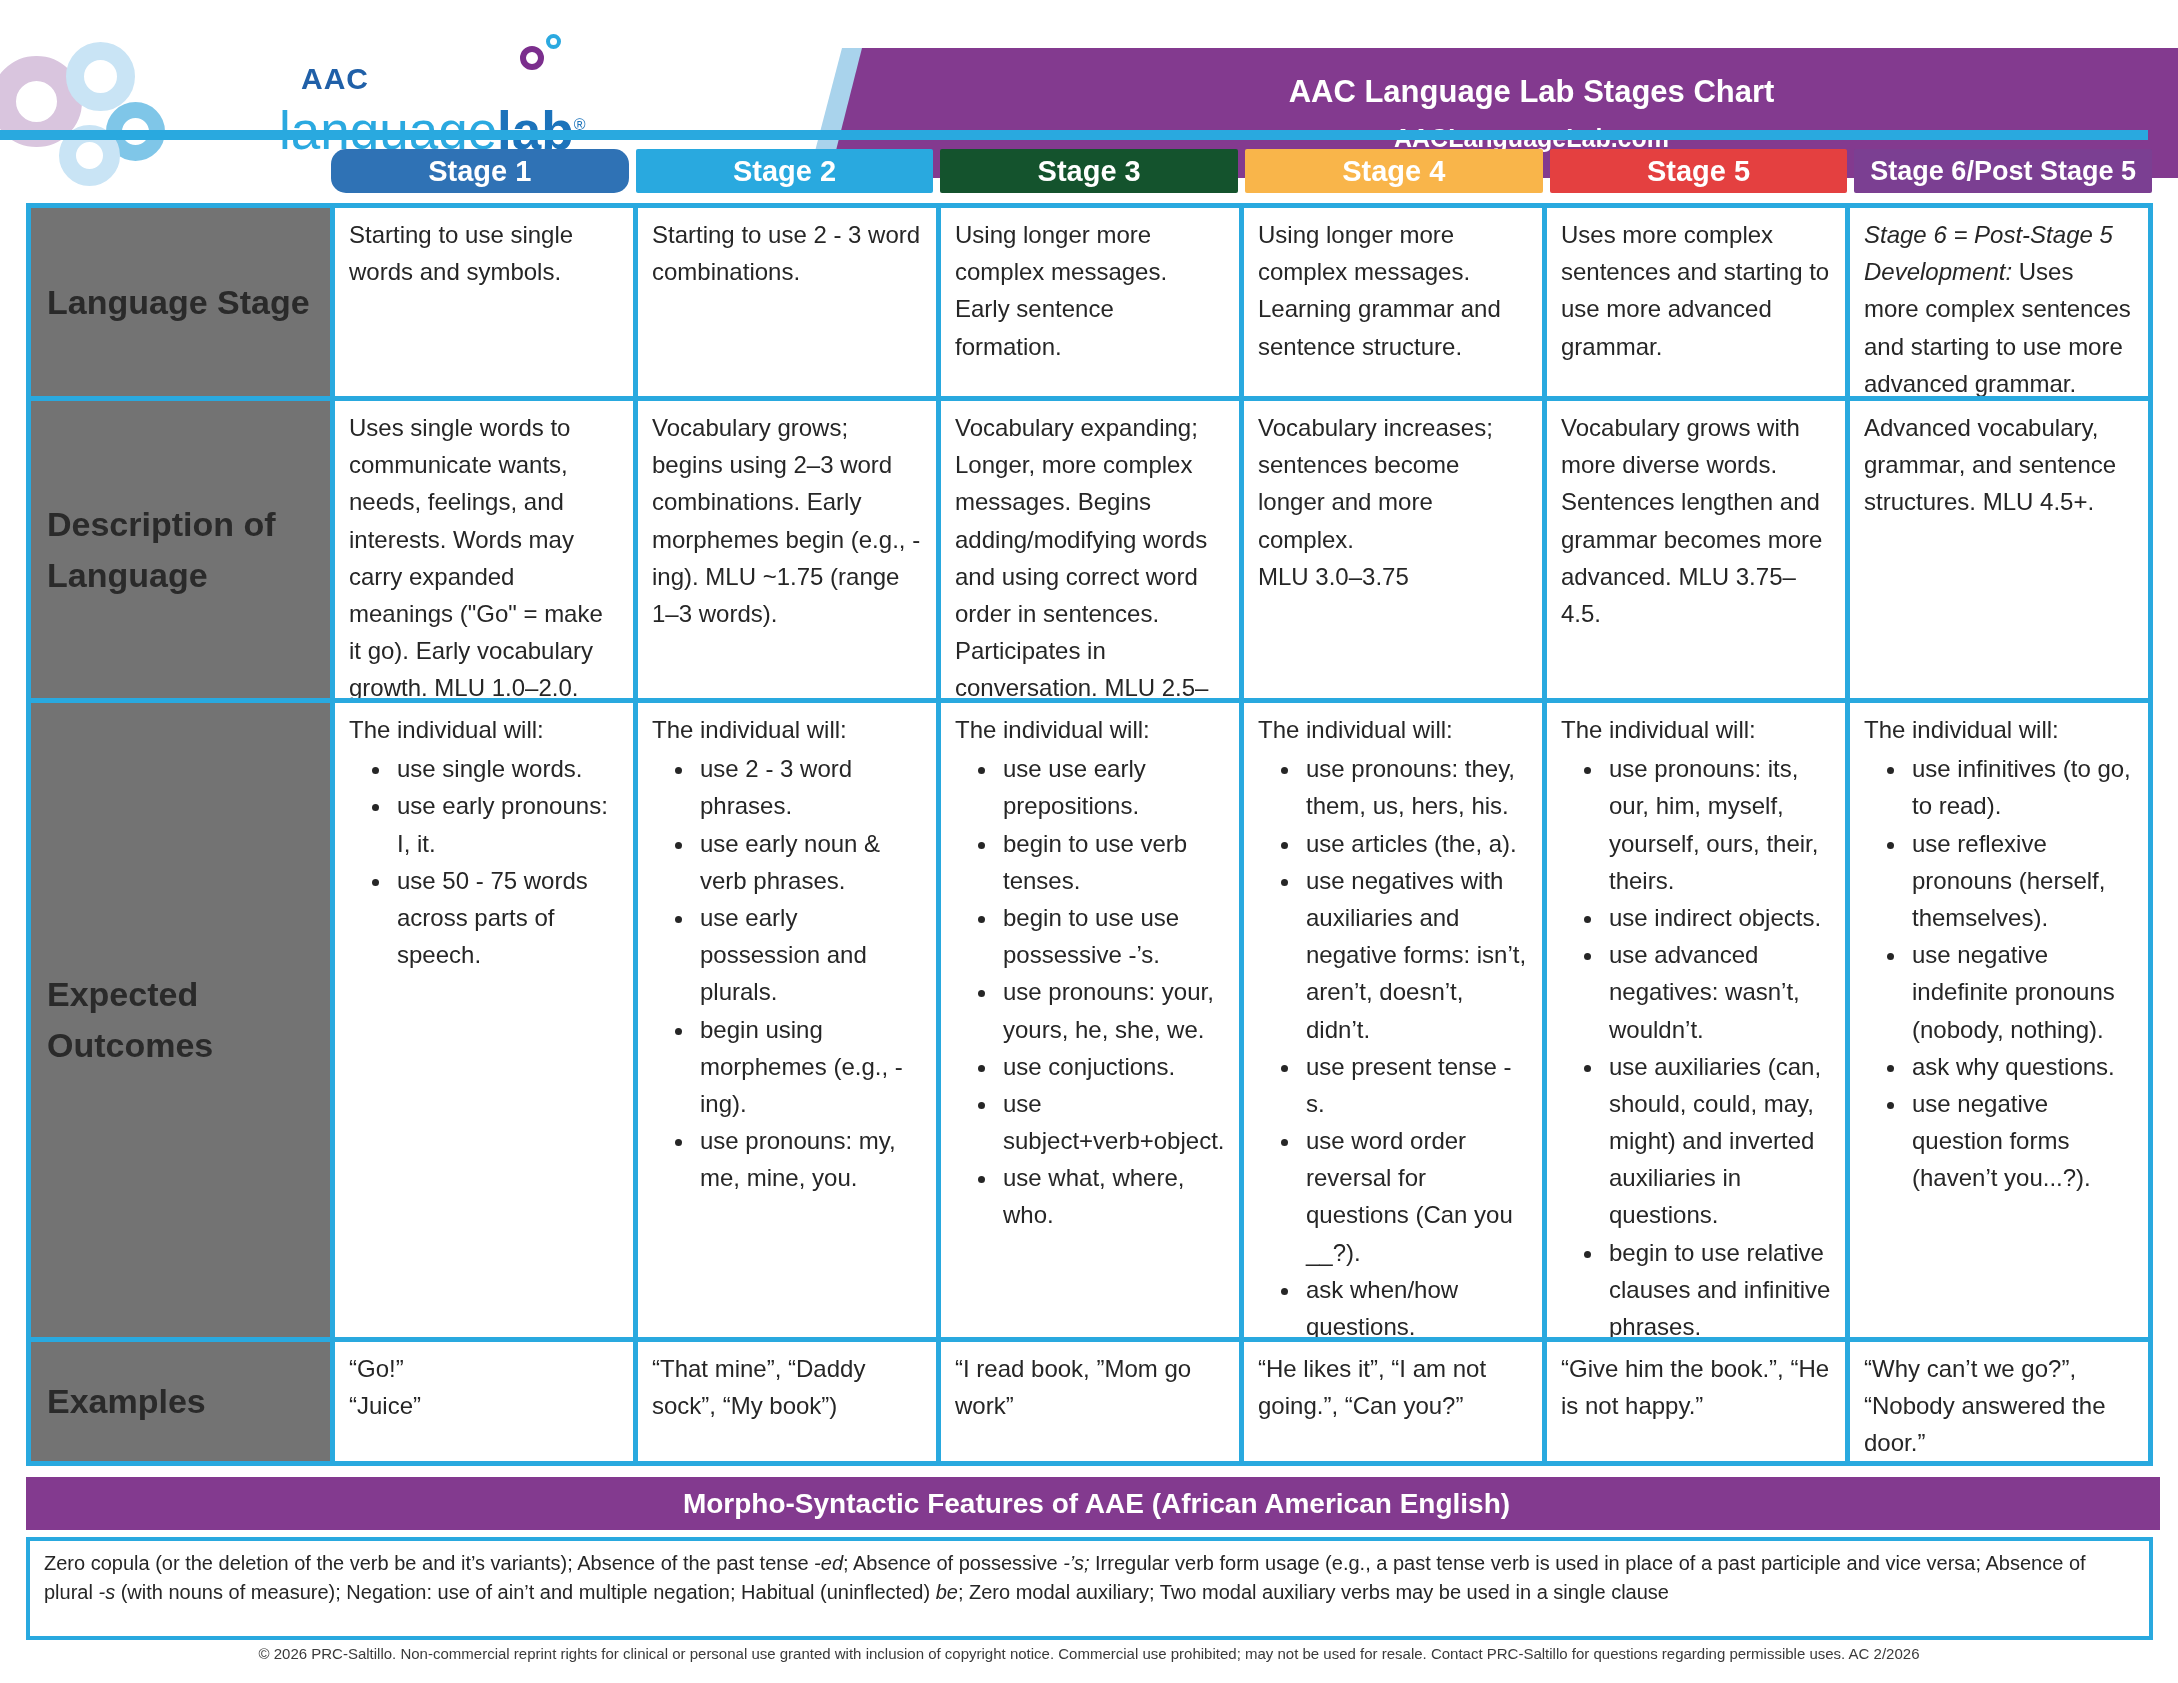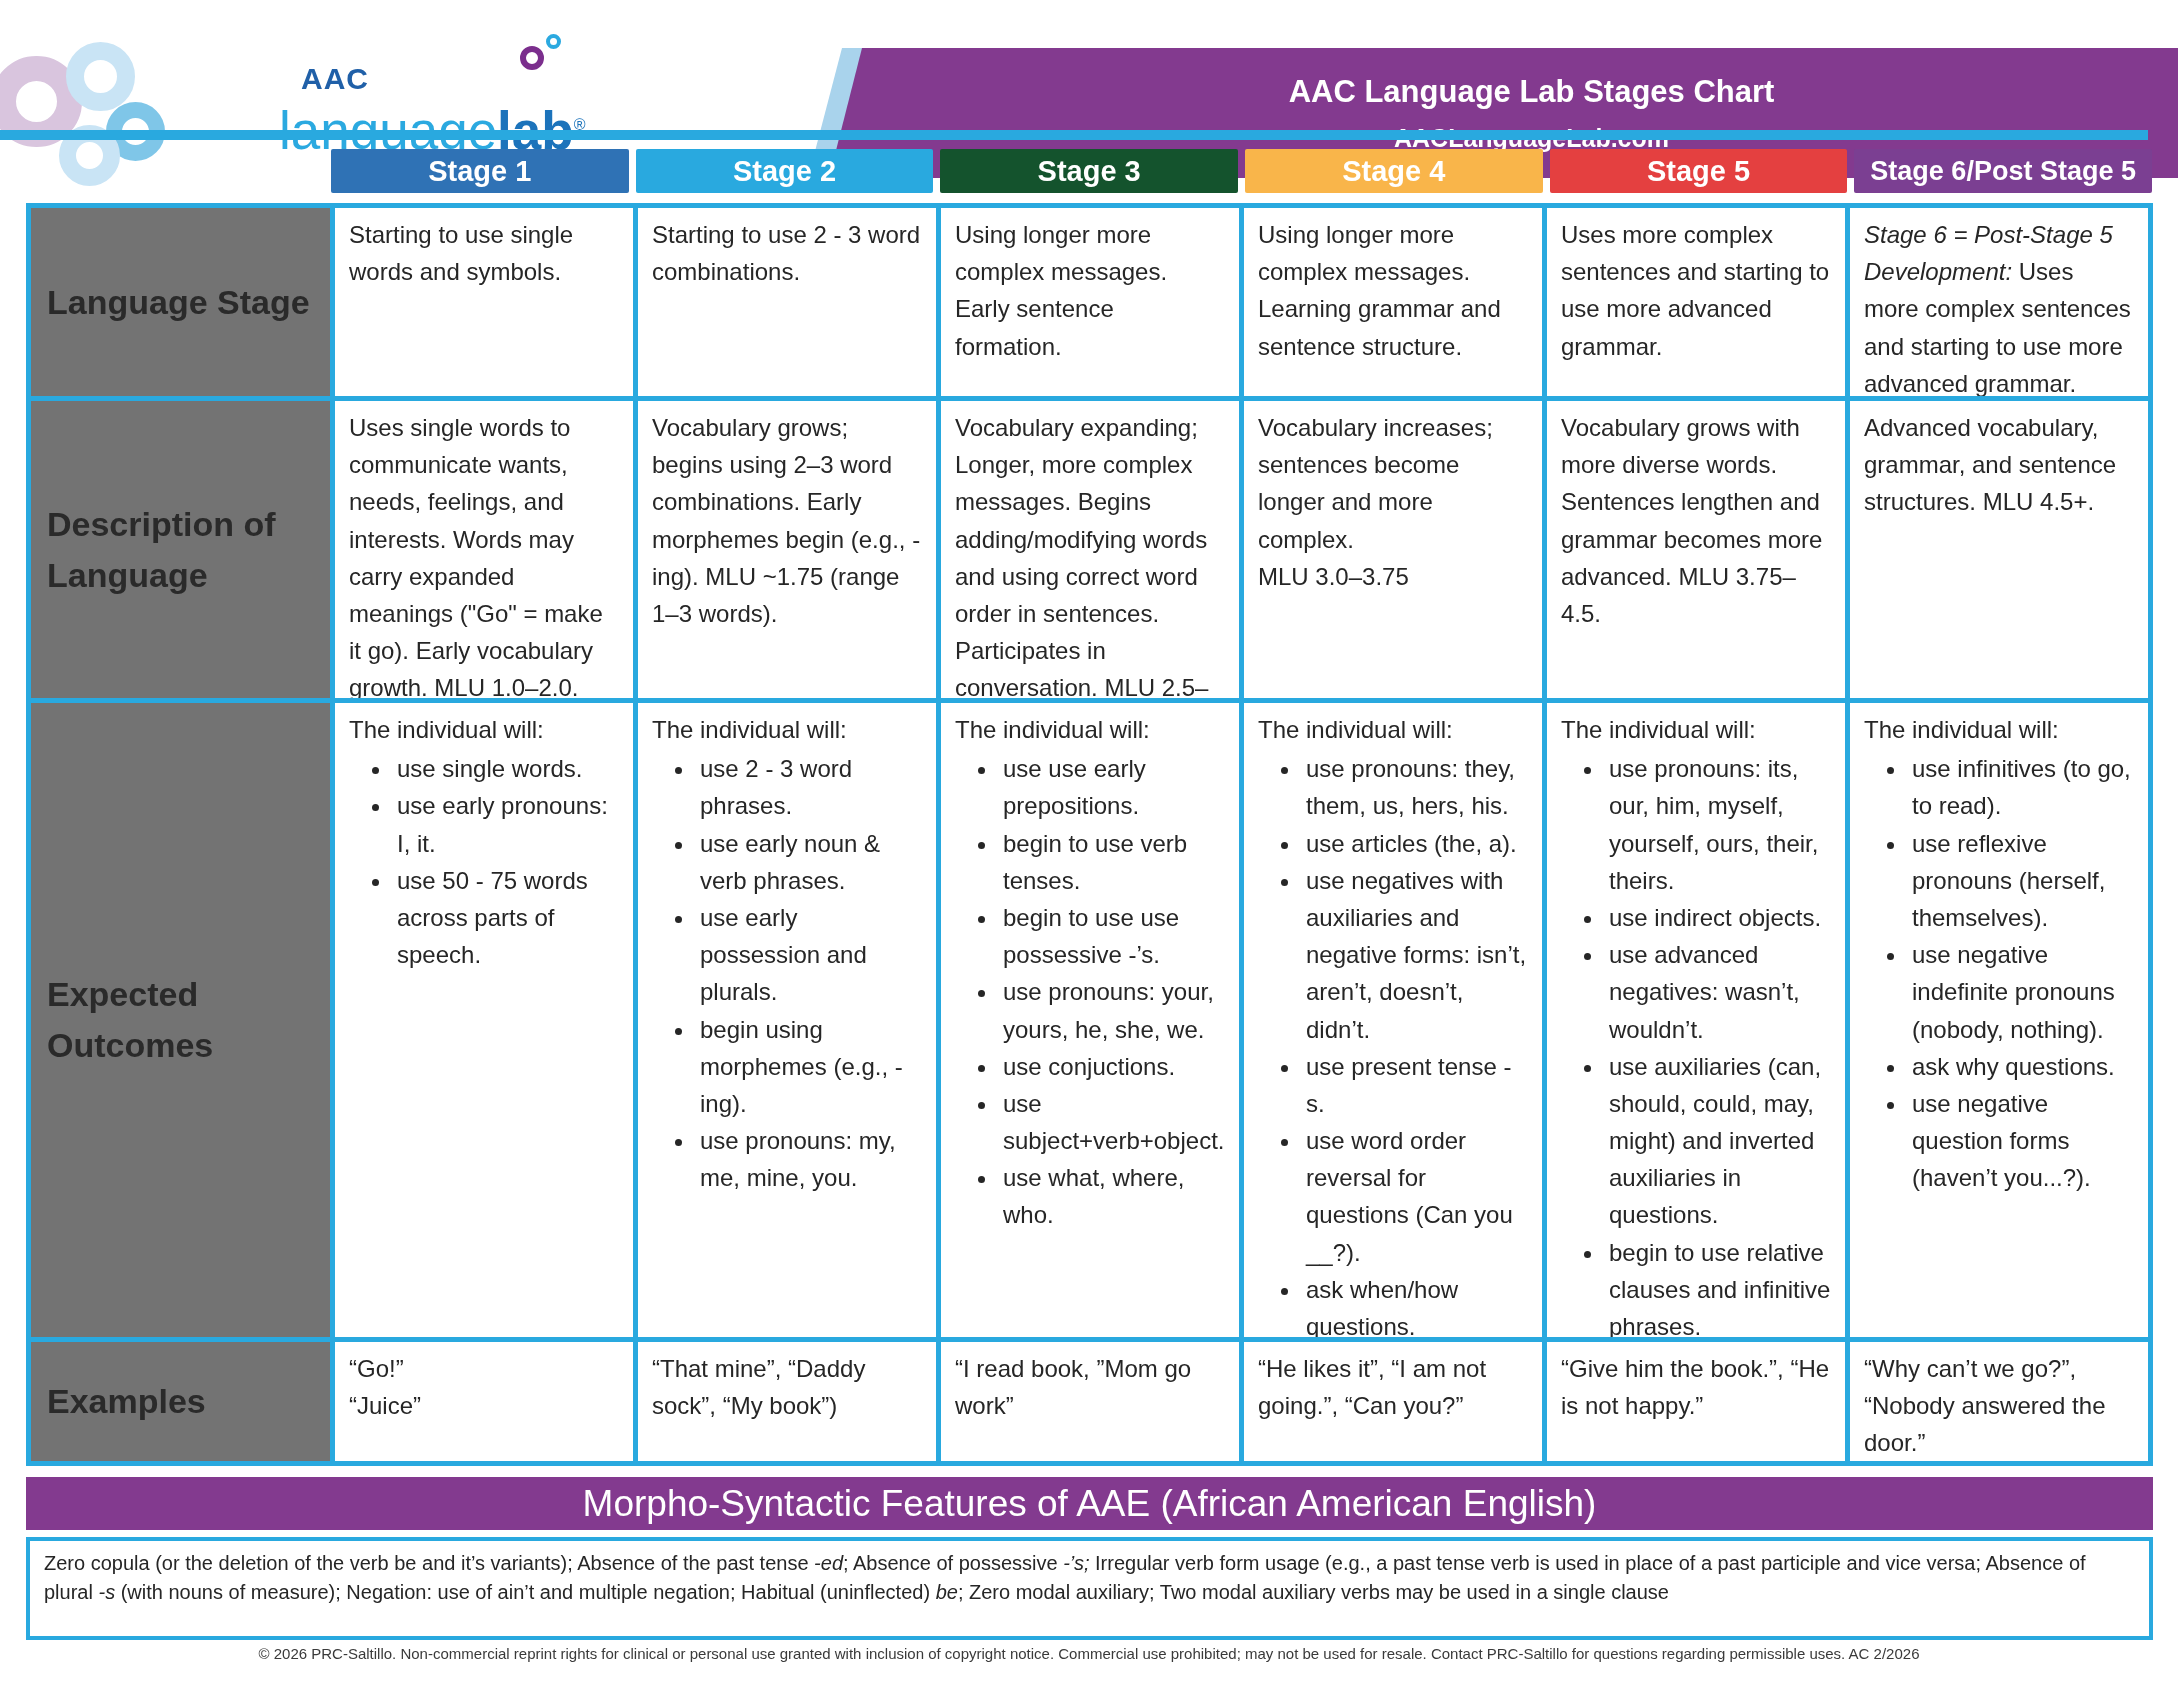--- a/index.html
+++ b/index.html
@@ -44,21 +44,21 @@
     grid-template-rows:188px 297px 634px 119px;gap:5px;padding:5px;box-sizing:border-box;}
   .cell{background:#ffffff;padding:8px 14px;font-size:24px;line-height:1.55;overflow:hidden;
     white-space:pre-line;}
   .cell.outcomes{white-space:normal;}
   .label-cell{background:#737373;display:flex;align-items:center;padding:8px 10px 8px 16px;
     font-weight:bold;font-size:34px;line-height:1.5;color:#2A2A2A;white-space:normal;}
   .outcomes ul{margin:2px 0 0 0;padding-left:44px;}
   .outcomes li{padding-left:4px;margin:0;}
   
   .aae-banner{position:absolute;left:26px;top:1477px;width:2127px;height:53px;background:#833A8F;
-    color:#fff;font-weight:normal;font-size:37px;display:flex;align-items:center;justify-content:center;}
+    color:#fff;font-weight:bold;font-size:28px;display:flex;align-items:center;justify-content:center;padding-left:7px;}
   .aae-box{position:absolute;left:26px;top:1537px;width:2127px;height:103px;box-sizing:border-box;
     border:4px solid #29A9DF;background:#fff;padding:8px 14px;font-size:20px;line-height:1.45;}
   .footer{position:absolute;left:0;top:1645px;width:2178px;text-align:center;font-size:15px;color:#3A3A3A;}
 </style>
 </head>
 <body>
 
 <div class="header">
   <span class="ring pink"></span>
   <span class="ring pale1"></span>
@@ -77,21 +77,21 @@
   <div class="banner"></div>
   <div class="banner-text">
     <div class="banner-title">AAC Language Lab Stages Chart</div>
     <div class="banner-sub">AACLanguageLab.com</div>
   </div>
 </div>
 <div class="bluebar"></div>
 
 <div class="stage-row">
   <div></div>
-  <div class="stage-btn" style="background: rgb(47, 114, 181);">Stage 1</div>
+  <div class="stage-btn" style="background: rgb(47, 114, 181); border-radius: 15px;">Stage 1</div>
   <div class="stage-btn" style="background: rgb(41, 169, 223);">Stage 2</div>
   <div class="stage-btn" style="background: #14532d;">Stage 3</div>
   <div class="stage-btn" style="background: rgb(249, 181, 74);">Stage 4</div>
   <div class="stage-btn" style="background: rgb(228, 64, 64);">Stage 5</div>
   <div class="stage-btn s6" style="background: rgb(123, 63, 146);">Stage 6/Post Stage 5</div>
 </div>
 
 <div class="table">
 
   <div class="cell label-cell">Language Stage</div>

